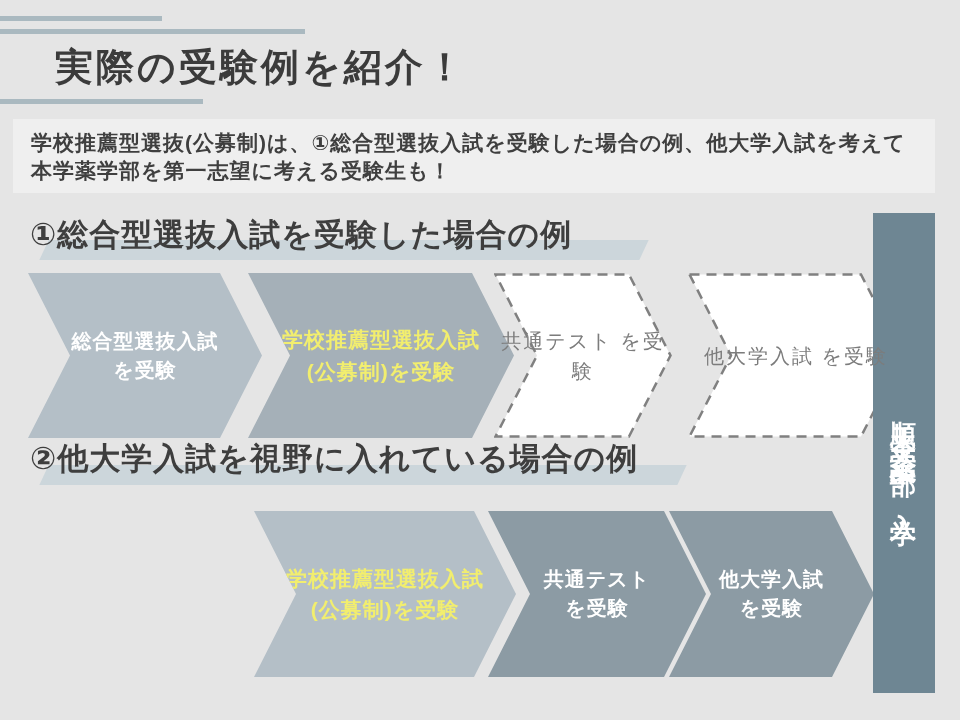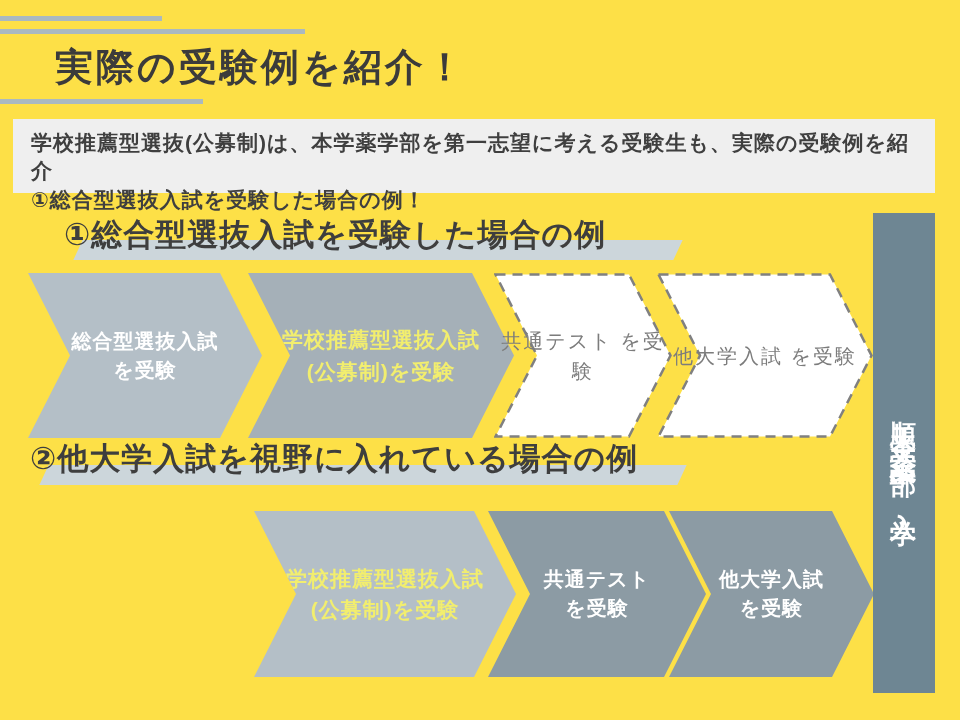--- a/index.html
+++ b/index.html
@@ -1,17 +1,17 @@
 <!DOCTYPE html>
 <html><head>
 <meta charset="utf-8">
 <style>
   html,body{margin:0;padding:0;background:#ffffff;}
   .slide{
-    position:relative;width:960px;height:720px;background:#fde047;overflow:hidden;
+    position:relative;width:960px;height:720px;background:#e5e5e5;overflow:hidden;
     font-family:"Liberation Sans","DejaVu Sans",sans-serif;
   }
   .deco-bar{position:absolute;background:#aab9c0;height:5px;}
   .bar1{left:0;top:16px;width:162px;}
   .bar2{left:0;top:29px;width:305px;}
   .bar3{left:0;top:99px;width:203px;}
   .slide-title{
     position:absolute;left:55px;top:42px;margin:0;
     font-size:38px;font-weight:700;color:#3b3b3b;letter-spacing:3px;
   }
@@ -21,21 +21,21 @@
     font-size:21px;font-weight:600;color:#3f3f3f;line-height:1.35;letter-spacing:1px;
   }
   .section-heading{position:absolute;height:44px;}
   .heading-hl{
     position:absolute;background:#ccd6db;height:20px;
     transform:skewX(-25deg);z-index:0;
   }
   .heading-text{
     position:relative;z-index:1;font-size:31px;font-weight:700;color:#3e3e3e;letter-spacing:1px;white-space:nowrap;
   }
-  .h1pos{left:30px;top:214px;margin-left:34px;}
+  .h1pos{left:30px;top:214px;}
   .h1pos .heading-hl{left:14px;top:26px;width:600px;}
   .h2pos{left:30px;top:438px;}
   .h2pos .heading-hl{left:14px;top:27px;width:638px;}
 
   .chev{
     position:absolute;display:flex;flex-direction:column;justify-content:center;align-items:center;
     clip-path:polygon(0 0, calc(100% - 42px) 0, 100% 50%, calc(100% - 42px) 100%, 0 100%, 42px 50%);
     text-align:center;
   }
   .row1{top:273px;height:165px;}
@@ -65,22 +65,22 @@
 <div class="slide">
 
   <div class="deco-bar bar1"></div>
   <div class="deco-bar bar2"></div>
 
   <h1 class="slide-title">実際の受験例を紹介！</h1>
 
   <div class="deco-bar bar3"></div>
 
   <div class="intro-box">
-    <div>学校推薦型選抜(公募制)は、本学薬学部を第一志望に考える受験生も、実際の受験例を紹介</div>
-    <div>①総合型選抜入試を受験した場合の例！</div>
+    <div>学校推薦型選抜(公募制)は、①総合型選抜入試を受験した場合の例、他大学入試を考えて</div>
+    <div>本学薬学部を第一志望に考える受験生も！</div>
   </div>
 
   <div class="section-heading h1pos">
     <span class="heading-hl"></span>
     <span class="heading-text">①総合型選抜入試を受験した場合の例</span>
   </div>
 
   <div class="chev row1 chev-light" style="left:28px;width:234px;align-items:center;">
     <span class="txt-white">
       <span class="line">総合型選抜入試</span>
@@ -98,21 +98,21 @@
   <div class="chev-dashed row1" style="left:494px;width:178px;height:165px;top:273px;">
     <svg viewBox="0 0 178 165">
       <polygon points="1.5,1.5 135,1.5 176.5,82.5 135,163.5 1.5,163.5 43,82.5" fill="#ffffff" stroke="#808080" stroke-width="2.5" stroke-dasharray="10 7"></polygon>
     </svg>
     <span class="txt-gray">
       <span class="line">共通テスト</span>
       <span class="line">を受験</span>
     </span>
   </div>
 
-  <div class="chev-dashed row1" style="left:657px;width:216px;height:165px;top:273px;">
+  <div class="chev-dashed row1" style="left:688px;width:216px;height:165px;top:273px;">
     <svg viewBox="0 0 216 165">
       <polygon points="1.5,1.5 173,1.5 214.5,82.5 173,163.5 1.5,163.5 43,82.5" fill="#ffffff" stroke="#808080" stroke-width="2.5" stroke-dasharray="10 7"></polygon>
     </svg>
     <span class="txt-gray">
       <span class="line">他大学入試</span>
       <span class="line">を受験</span>
     </span>
   </div>
 
   <div class="section-heading h2pos">

